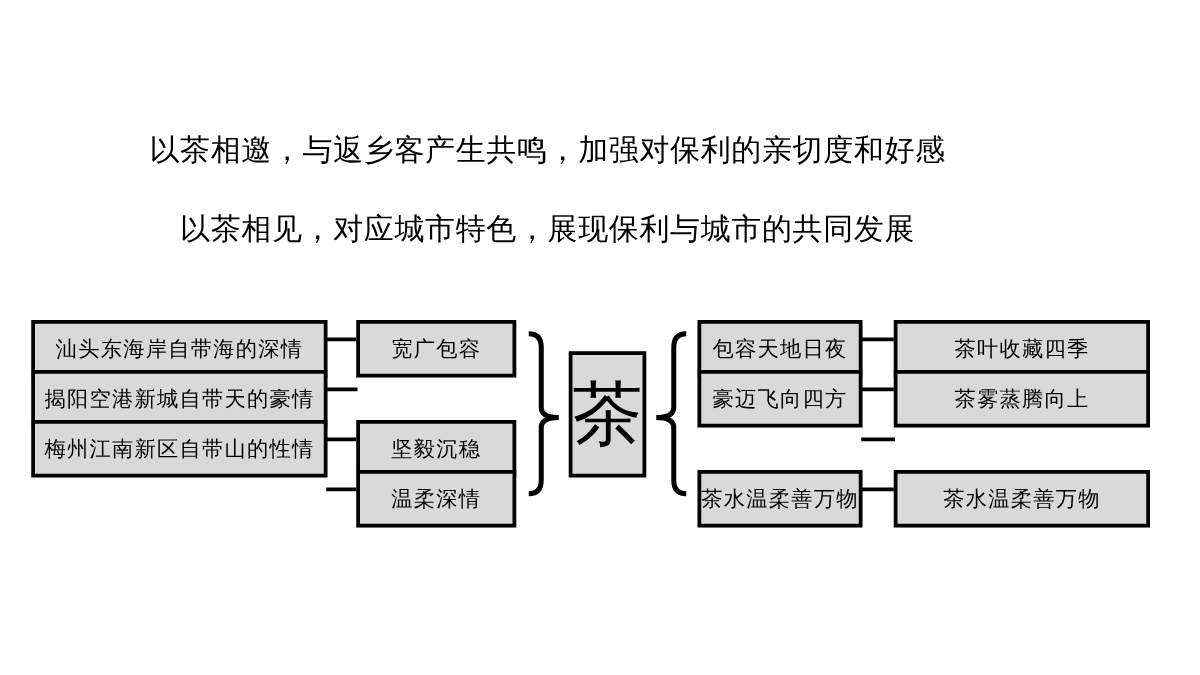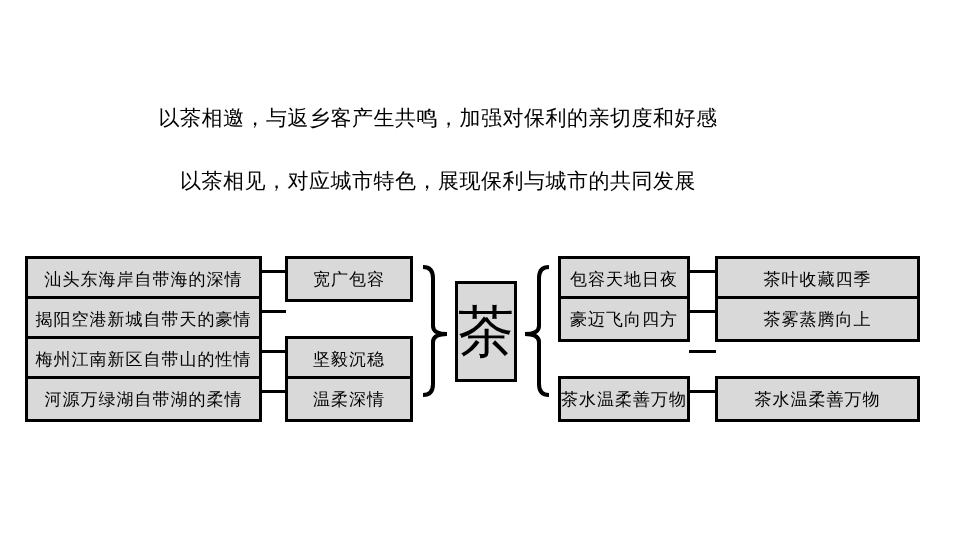--- a/index.html
+++ b/index.html
@@ -13,21 +13,21 @@
     position:relative;
     width:960px;height:540px;
     background:var(--bg);
     font-family:"DejaVu Sans","Liberation Sans",sans-serif;
     color:var(--text);
     overflow:hidden;
   }
   .title-line{
     position:absolute;left:0;width:876px;
     text-align:center;
-    font-size:21px;
+    font-size:24px;
     font-weight:400;
     letter-spacing:0.5px;
     color:var(--text);
   }
   .t1{top:104px;}
   .t2{top:167px;}
   .node{
     position:absolute;
     height:46px;
     background:var(--box-fill);
@@ -80,21 +80,20 @@
   <div class="conn l-conn c0"></div>
   <div class="node trait-box r0">宽广包容</div>
 
   <div class="node city-box r1">揭阳空港新城自带天的豪情</div>
   <div class="conn l-conn c1"></div>
 
   <div class="node city-box r2">梅州江南新区自带山的性情</div>
   <div class="conn l-conn c2"></div>
   <div class="node trait-box r2">坚毅沉稳</div>
 
-  <div class="node city-box r3">河源万绿湖自带湖的柔情</div>
   <div class="conn l-conn c3"></div>
   <div class="node trait-box r3">温柔深情</div>
 
   <svg class="brace" style="left:419px;top:264px;" width="32" height="134" viewBox="0 0 32 134">
     <path d="M 4,3 Q 14,3 14,14 L 14,62 Q 14,70 28,70 Q 14,70 14,78 L 14,120 Q 14,131 4,131"></path>
   </svg>
 
   <div class="center-node">茶</div>
 
   <svg class="brace" style="left:521px;top:264px;" width="32" height="134" viewBox="0 0 32 134">

